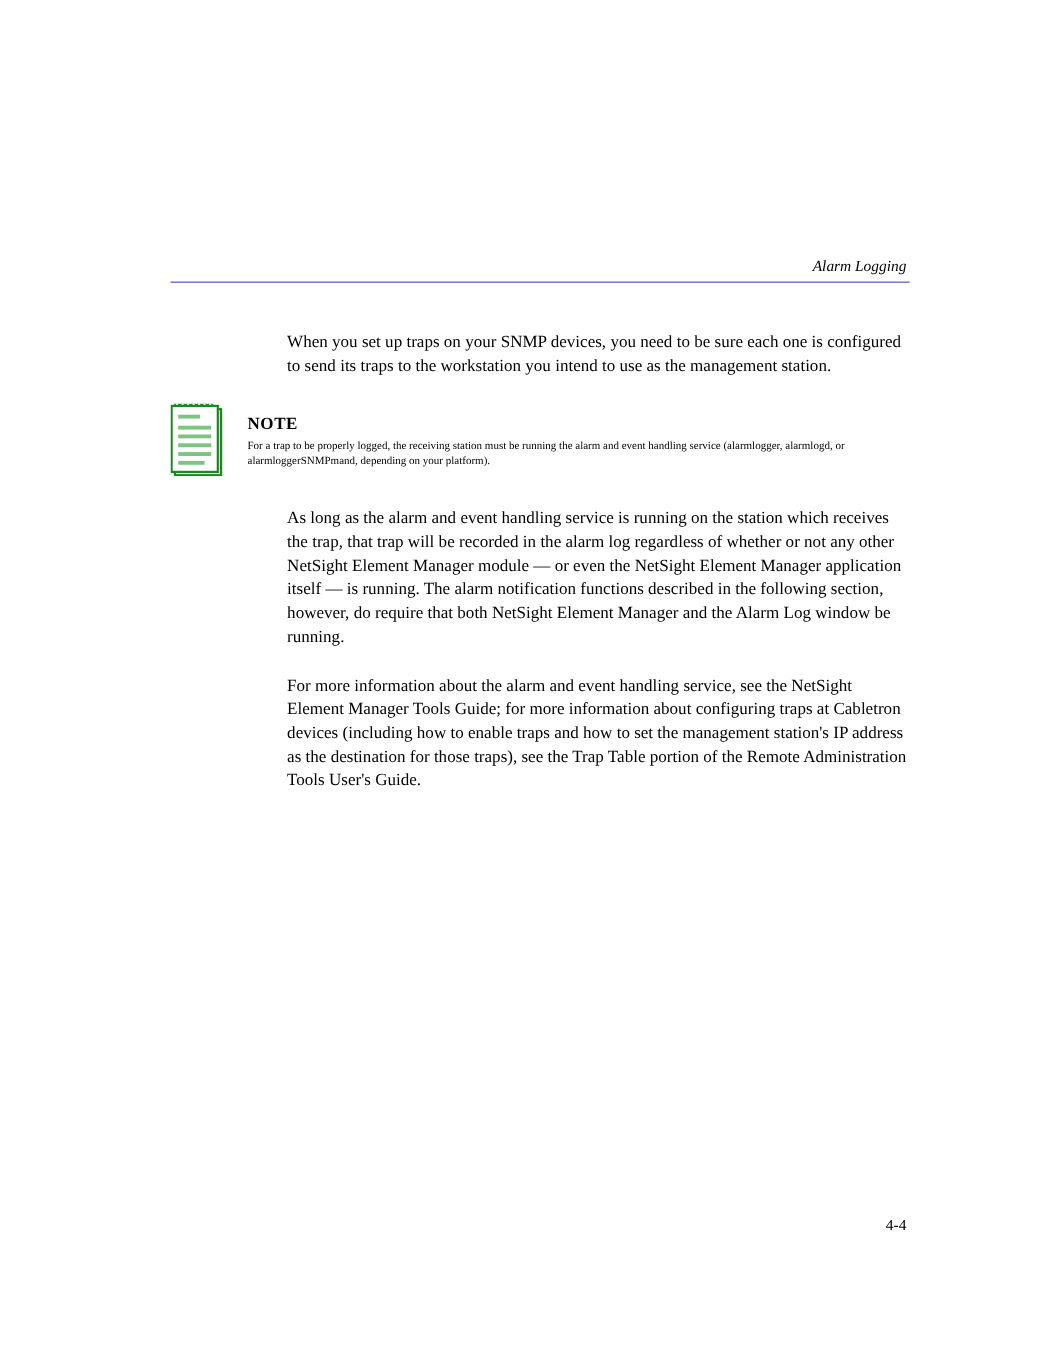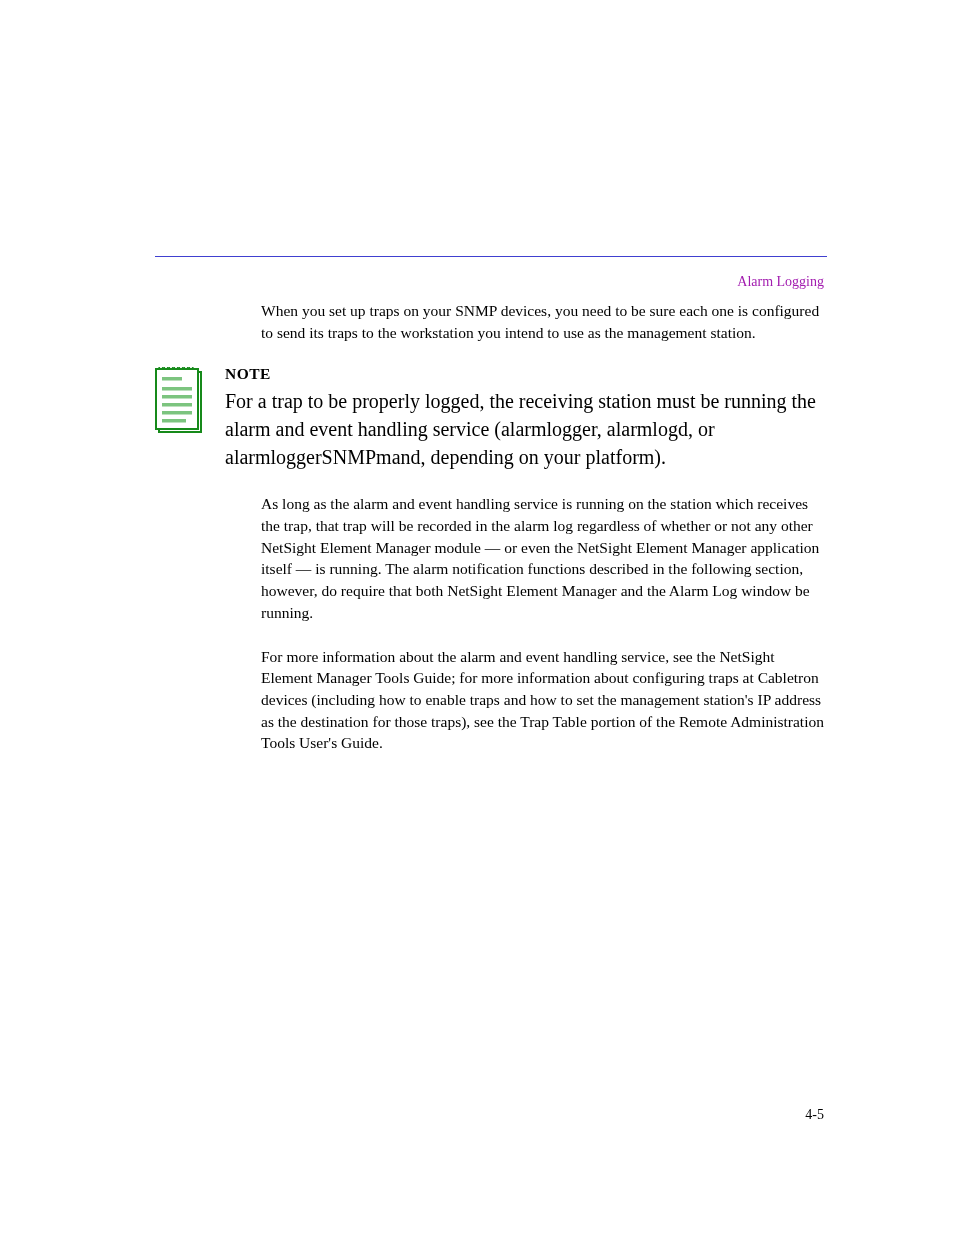--- a/index.html
+++ b/index.html
@@ -11,23 +11,23 @@
       width: 954px;
       height: 1235px;
       background: #ffffff;
       font-family: 'Times New Roman', Times, serif;
       position: relative;
     }
     .running-header {
       position: absolute;
       top: 235px;
       right: 130px;
+      font-style: italic;
       font-size: 14px;
-      color: #a21caf;
-      margin-top: 39px;
+      color: #000000;
     }
     .divider {
       position: absolute;
       top: 256px;
       left: 155px;
       width: 672px;
       height: 1px;
       background: #4040d0;
     }
     .content-area {
@@ -40,41 +40,41 @@
       font-size: 15.5px;
       line-height: 1.4;
       color: #000;
       margin-bottom: 22px;
     }
     .body-text.indented {
       margin-left: 106px;
     }
     .note-block {
       display: flex;
-      align-items: flex-start;
+      align-items: center;
       margin-bottom: 22px;
     }
     .note-icon {
       flex-shrink: 0;
       width: 48px;
       margin-right: 22px;
       margin-top: 2px;
     }
     .note-text {
       flex: 1;
     }
     .note-label {
       font-weight: bold;
       font-size: 15.5px;
       color: #000;
       margin-bottom: 4px;
       letter-spacing: 0.5px;
     }
     .note-body {
-      font-size: 20px;
+      font-size: 10px;
       line-height: 1.4;
       color: #000;
     }
     .footer-page {
       position: absolute;
       bottom: 112px;
       right: 130px;
       font-size: 14px;
       color: #000;
     }
@@ -115,13 +115,13 @@
       <div class="note-label">NOTE</div>
       <div class="note-body">For a trap to be properly logged, the receiving station must be running the alarm and event handling service (alarmlogger, alarmlogd, or alarmloggerSNMPmand, depending on your platform).</div>
     </div>
   </div>
 
   <p class="body-text indented">As long as the alarm and event handling service is running on the station which receives the trap, that trap will be recorded in the alarm log regardless of whether or not any other NetSight Element Manager module — or even the NetSight Element Manager application itself — is running. The alarm notification functions described in the following section, however, do require that both NetSight Element Manager and the Alarm Log window be running.</p>
 
   <p class="body-text indented">For more information about the alarm and event handling service, see the NetSight Element Manager Tools Guide; for more information about configuring traps at Cabletron devices (including how to enable traps and how to set the management station's IP address as the destination for those traps), see the Trap Table portion of the Remote Administration Tools User's Guide.</p>
 </div>
 
-<div class="footer-page">4-5</div>
+<div class="footer-page">4-4</div>
 
 </body></html>

